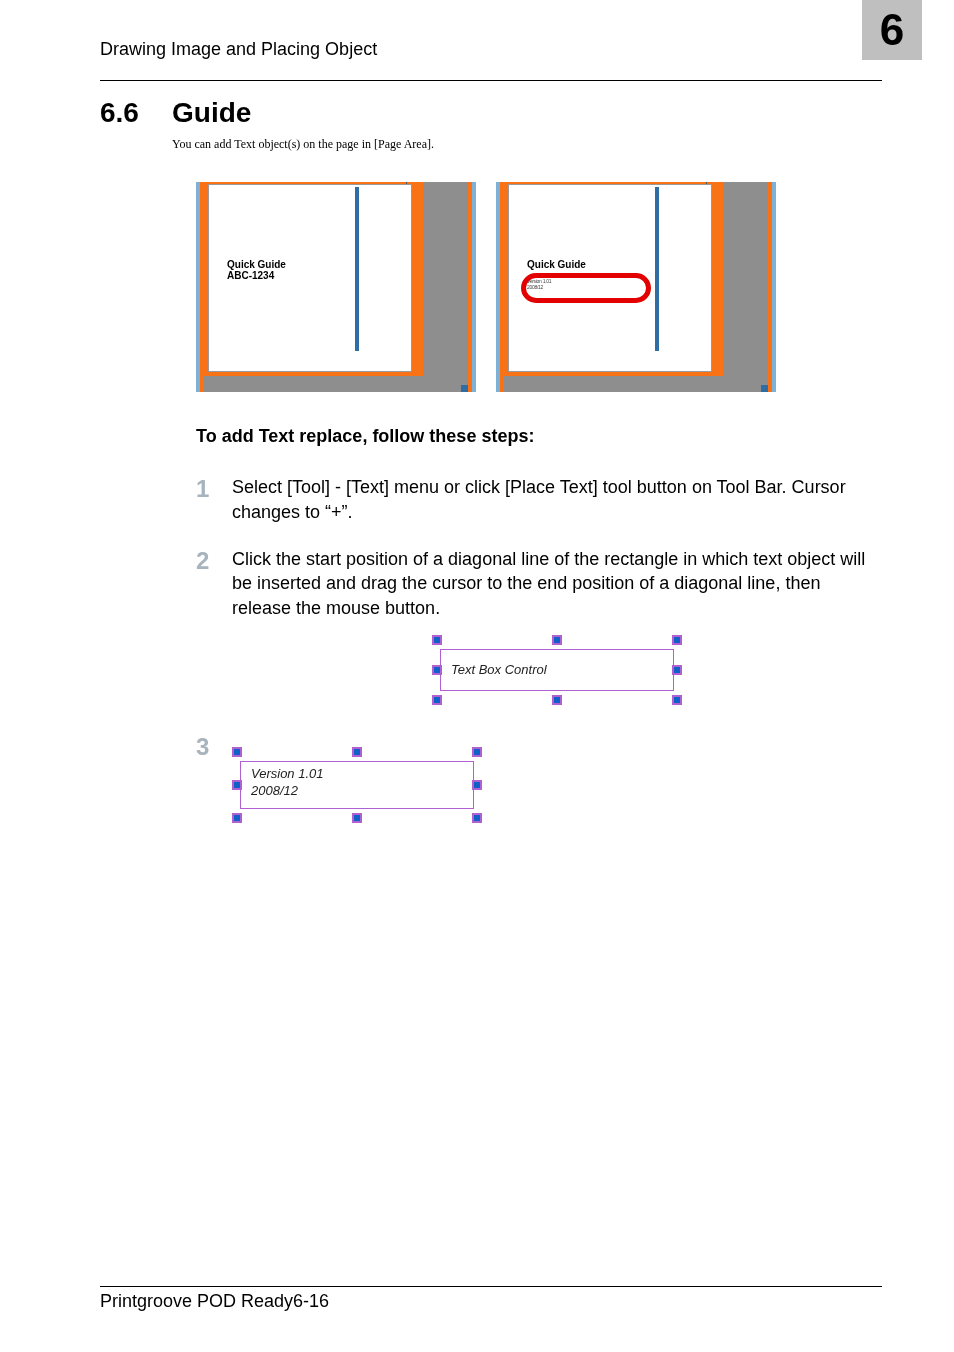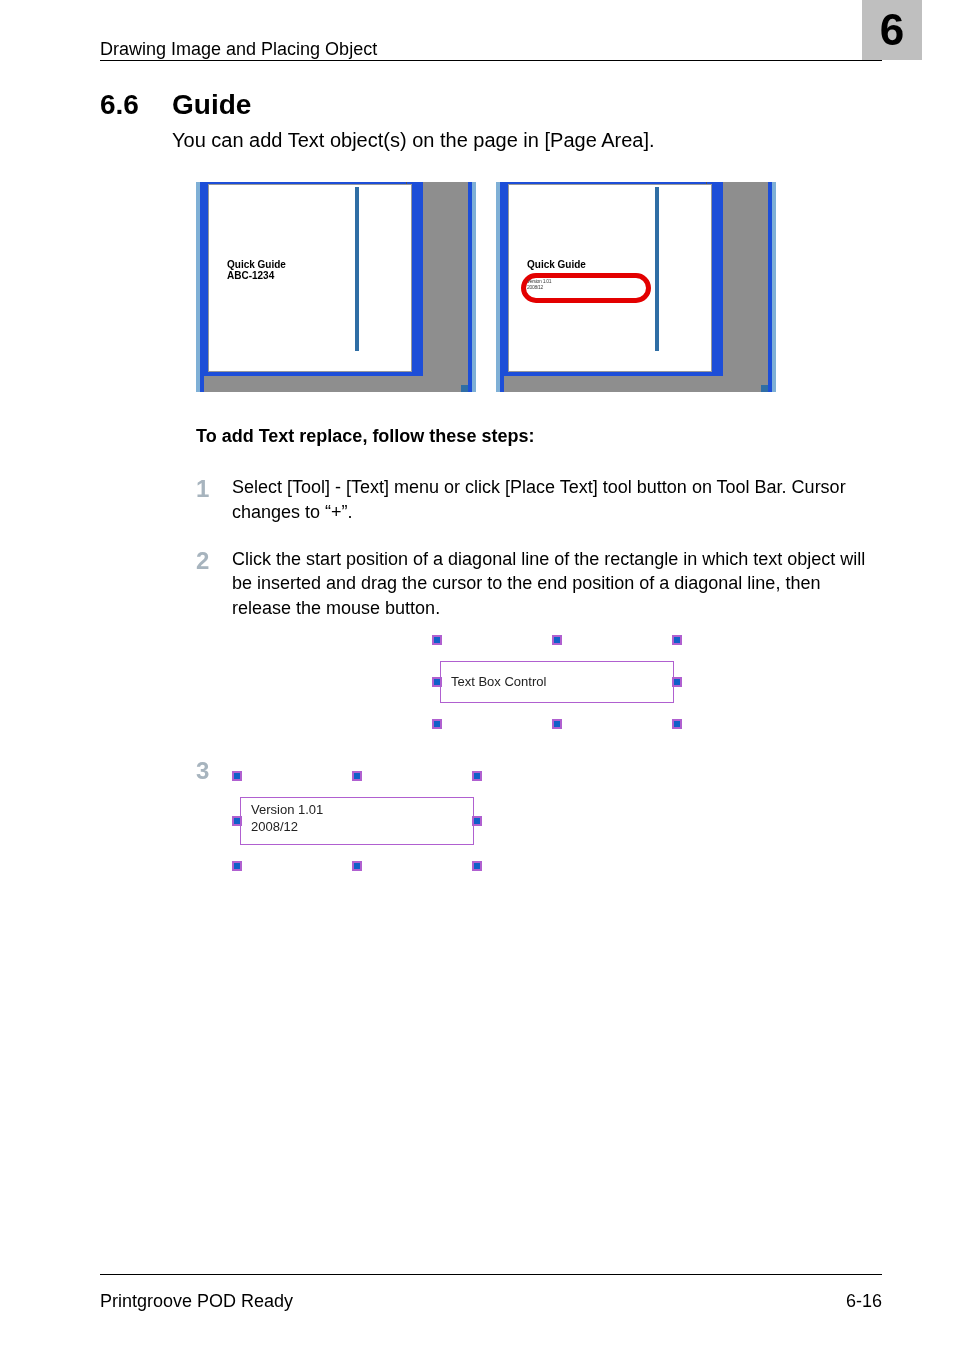--- a/index.html
+++ b/index.html
@@ -13,21 +13,21 @@
     position: relative;
   }
   .page {
     padding: 24px 72px 0 100px;
   }
   .top-row {
     display: flex;
     align-items: flex-end;
     justify-content: space-between;
     border-bottom: 1px solid #000;
-    padding-bottom: 0;
+    padding-bottom: 20px;
   }
   .running-head {
     font-size: 18px;
     color: #000;
   }
   .chapter-box {
     width: 60px;
     height: 60px;
     background: #bfbfbf;
     display: flex;
@@ -35,53 +35,54 @@
     justify-content: center;
     font-weight: bold;
     font-size: 44px;
     color: #000;
     margin-top: -24px;
     margin-right: -40px;
   }
   .sec-head {
     display: flex;
     align-items: baseline;
-    margin-top: 28px;
+    margin-top: 16px;
   }
   .sec-num {
     font-weight: bold;
     font-size: 28px;
     width: 72px;
   }
   .sec-title {
     font-weight: bold;
     font-size: 28px;
   }
   .intro {
-    font-size: 20px;
+    font-size: 12px;
     margin-left: 72px;
     margin-top: 8px;
+    font-family: Liberation Serif, serif;
   }
   
   .thumbs-row {
     display: flex;
     justify-content: space-between;
     margin: 30px 0 0 96px;
     width: 580px;
     gap: 20px;
   }
   .thumb {
     width: 280px;
     height: 210px;
     position: relative;
     border-left: 4px solid #7fb0d6;
     border-right: 4px solid #7fb0d6;
     border-top: 0;
     border-bottom: 0;
-    background: #1d4ed8;
+    background: #f97316;
   }
   .thumb-gray {
     position: absolute;
     top: 0; right: 4px; bottom: 0;
     width: 45px;
     background: #8e8e8e;
   }
   .thumb-page {
     position: absolute;
     top: 2px; left: 8px; bottom: 20px; right: 60px;
@@ -176,28 +177,27 @@
   .tb-body.h1 { height: 42px; }
   .tb-body.h2 { height: 48px; align-items: flex-start; padding-top: 4px;}
   .tb-text {
     font-size: 13px;
     color: #222;
     padding-left: 10px;
     line-height: 1.3;
   }
   .tb-row { display: flex; align-items: center; }
   .tb-row .handle { flex-shrink: 0; }
-  .tb-row .tb-body { flex: 1; margin: 16px -2px; }
+  .tb-row .tb-body { flex: 1; margin: 4px -2px; font-style: italic; }
   .footer {
     position: absolute;
     left: 100px; right: 72px; bottom: 40px;
     border-top: 1px solid #000;
-    padding-top: 16px;
-    display: flex;
-    justify-content: space-between;
+    padding-top: 4px;
+    display: flex;
     font-size: 18px;
   }
 </style>
 </head>
 <body>
 
 <div class="page">
 
   <div class="top-row">
     <div class="running-head">Drawing Image and Placing Object</div>

